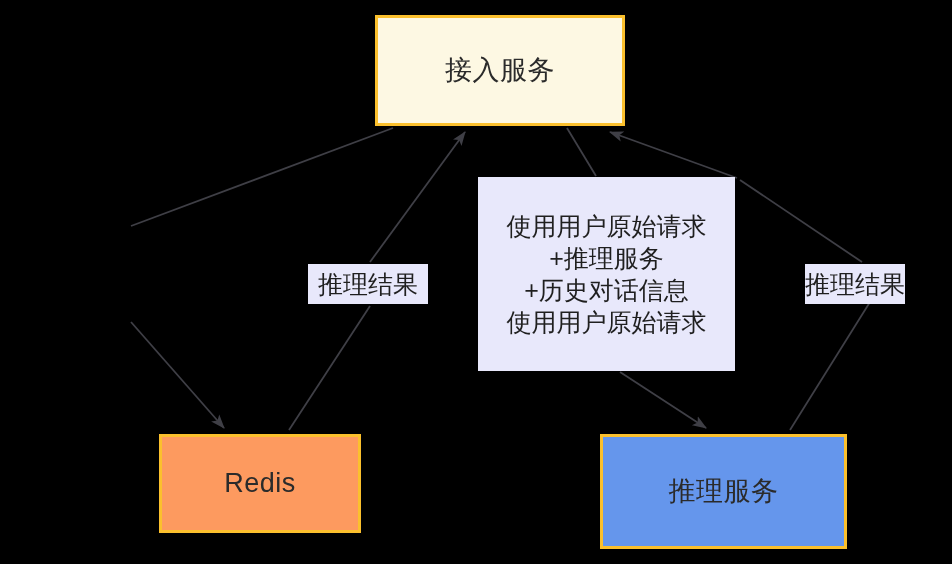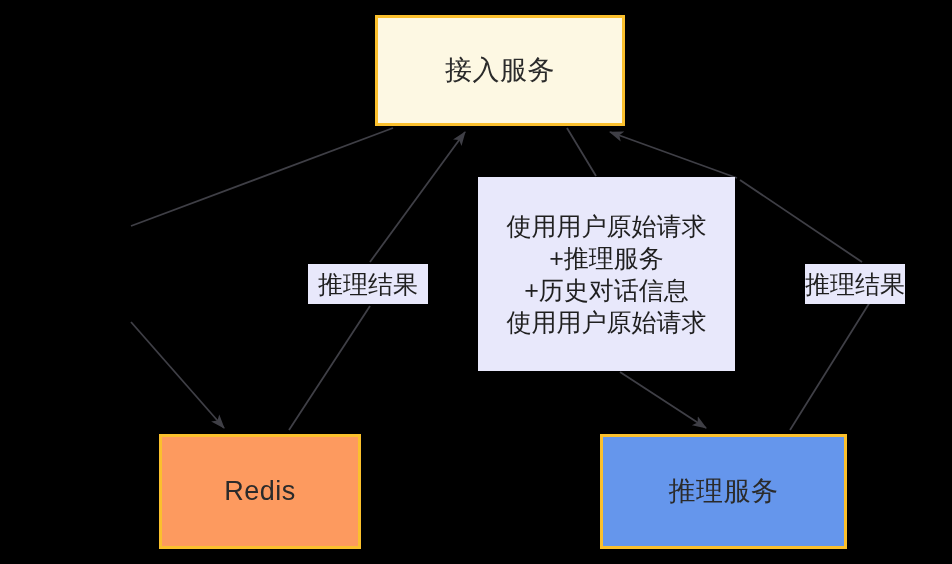--- a/index.html
+++ b/index.html
@@ -85,21 +85,21 @@
       <path d="M 790 430 L 870 302" stroke="#3f3f46" stroke-width="1.8" fill="none"></path>
       <path d="M 862 262 L 740 180" stroke="#3f3f46" stroke-width="1.8" fill="none"></path>
       <path d="M 737 178 L 610 132" stroke="#3f3f46" stroke-width="1.8" fill="none" marker-end="url(#arrowhead)"></path>
     </g>
   </svg>
 
   <div class="node" style="left:375px; top:15px; width:250px; height:111px; background:#fdf8e3; border-color:#fbc02d;">
     <span>接入服务</span>
   </div>
 
-  <div class="node" style="left:159px; top:434px; width:202px; height:115px; background:#fd9a5f; border-color:#fbc02d;">
+  <div class="node" style="left:159px; top:434px; width:202px; height:99px; background:#fd9a5f; border-color:#fbc02d;">
     <span>Redis</span>
   </div>
 
   <div class="node" style="left:600px; top:434px; width:247px; height:115px; background:#6596ec; border-color:#fbc02d;">
     <span>推理服务</span>
   </div>
 
 
   <div class="edge-label" style="left:308px; top:264px; width:120px; height:40px;">
     <span>推理结果</span>

